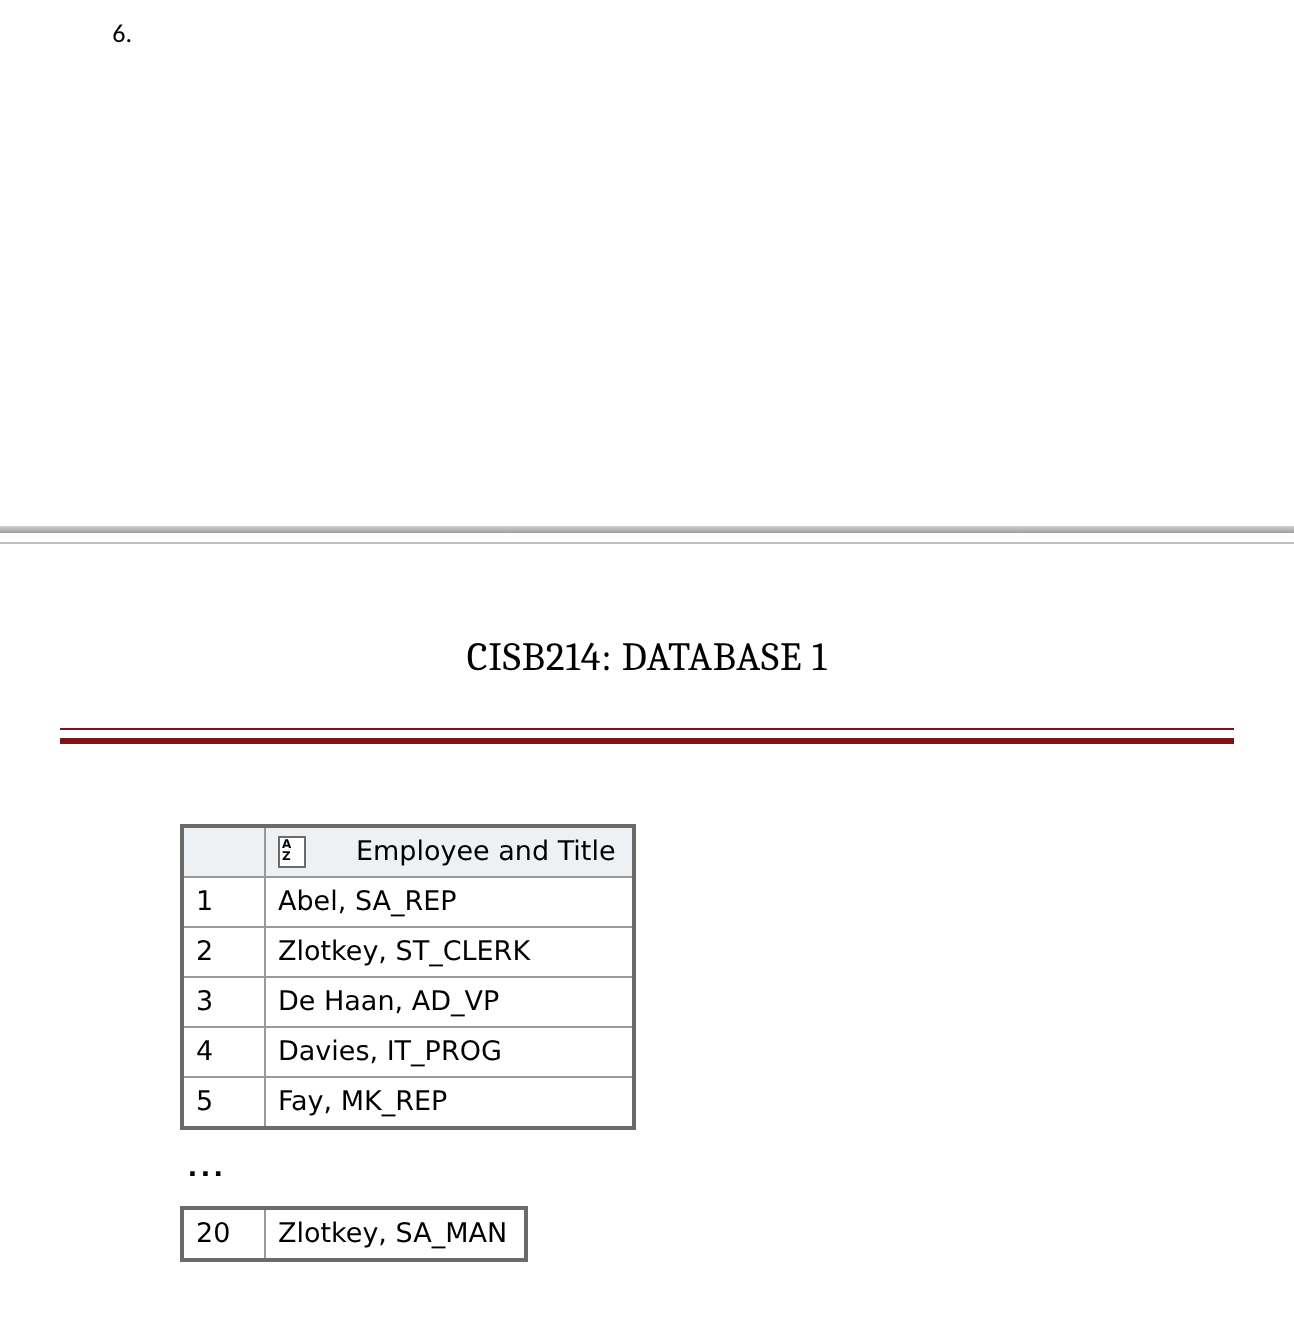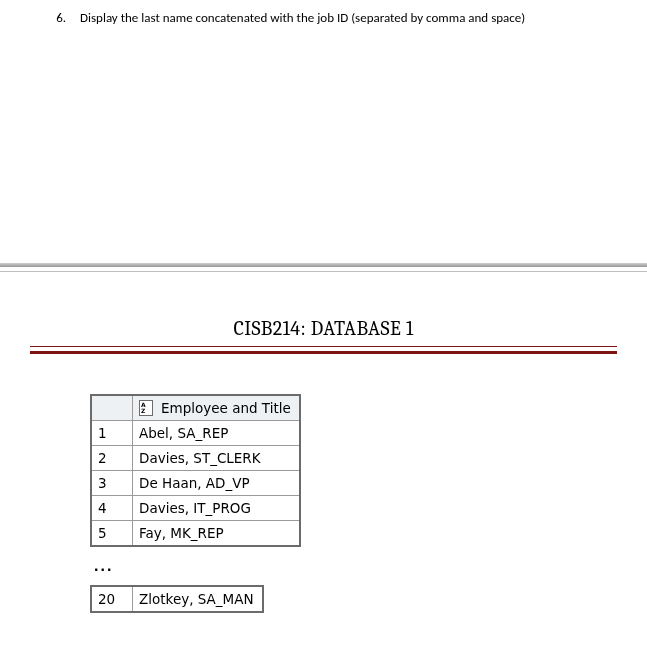--- a/index.html
+++ b/index.html
@@ -39,21 +39,21 @@
 
   
   .section2 {
     padding: 45px 30px 30px 30px;
   }
   .course-title {
     text-align: center;
     font-family: "Cambria", "Times New Roman", serif;
     font-size: 20px;
     letter-spacing: 0.4px;
-    margin-bottom: 6px;
+    margin-bottom: 24px;
   }
   .double-rule {
     height: 4px;
     border-top: 1px solid #7e1313;
     border-bottom: 3px solid #7e1313;
     margin: 0 0 40px 0;
   }
 
   
   .grid-area {
@@ -73,21 +73,21 @@
     white-space: nowrap;
   }
   table.result th {
     background: #eef1f3;
     font-weight: normal;
   }
   table.result th .th-flex {
     display: flex;
     align-items: center;
     justify-content: flex-end;
-    gap: 8px;
+    gap: 25px;
   }
   .rownum-head {
     background: #eef1f3;
     width: 26px;
   }
   td.rn {
     text-align: right;
     background: #fff;
     padding-right: 6px;
     width: 26px;
@@ -120,21 +120,20 @@
 </style>
 </head>
 <body>
 
 <div class="page">
 
   <div class="question-block">
     <div class="q-wrap">
       <div class="num">6.</div>
       <div>
-        <div>Display the last name concatenated with the job ID (separated by comma and space)</div>
       </div>
     </div>
   </div>
 
   <div class="page-break"></div>
 
   <div class="section2">
     <div class="course-title">CISB214: DATABASE 1</div>
     <div class="double-rule"></div>
 
@@ -153,21 +152,21 @@
               <span>Employee and Title</span>
             </div>
           </th>
         </tr>
         <tr>
           <td class="rn">1</td>
           <td>Abel, SA_REP</td>
         </tr>
         <tr>
           <td class="rn">2</td>
-          <td>Davies, ST_CLERK</td>
+          <td>Zlotkey, ST_CLERK</td>
         </tr>
         <tr>
           <td class="rn">3</td>
           <td>De Haan, AD_VP</td>
         </tr>
         <tr>
           <td class="rn">4</td>
           <td>Davies, IT_PROG</td>
         </tr>
         <tr>

